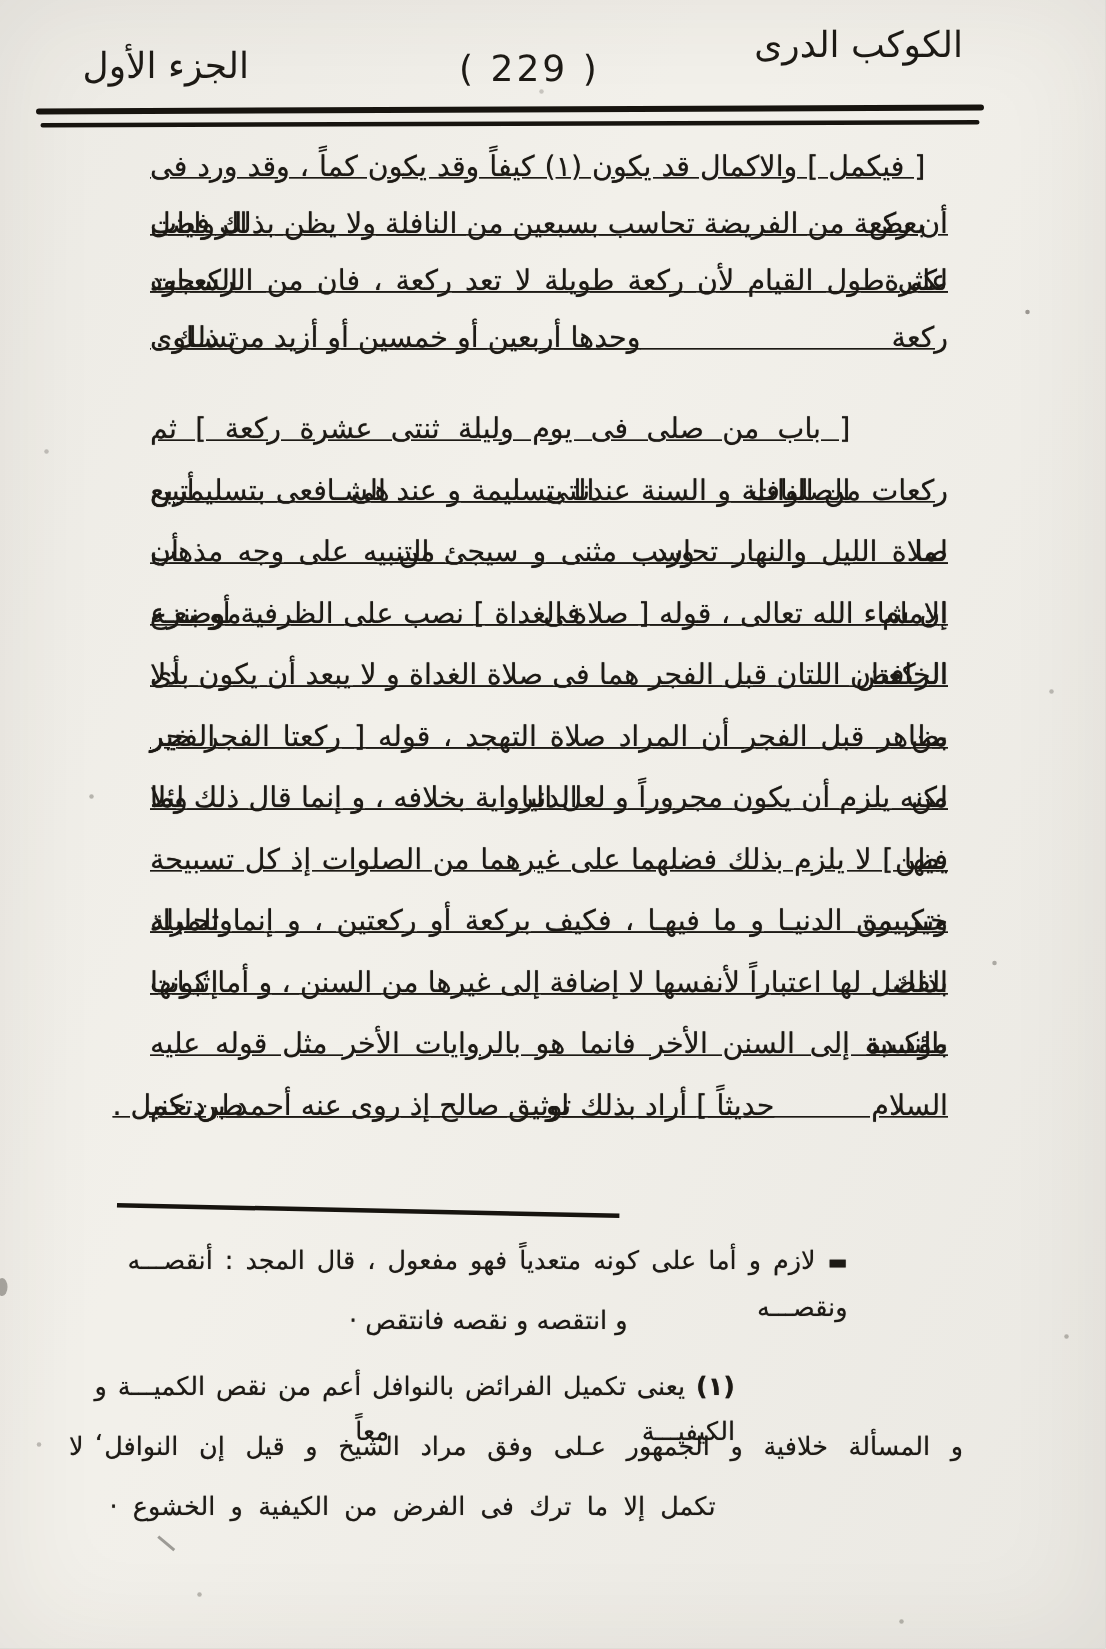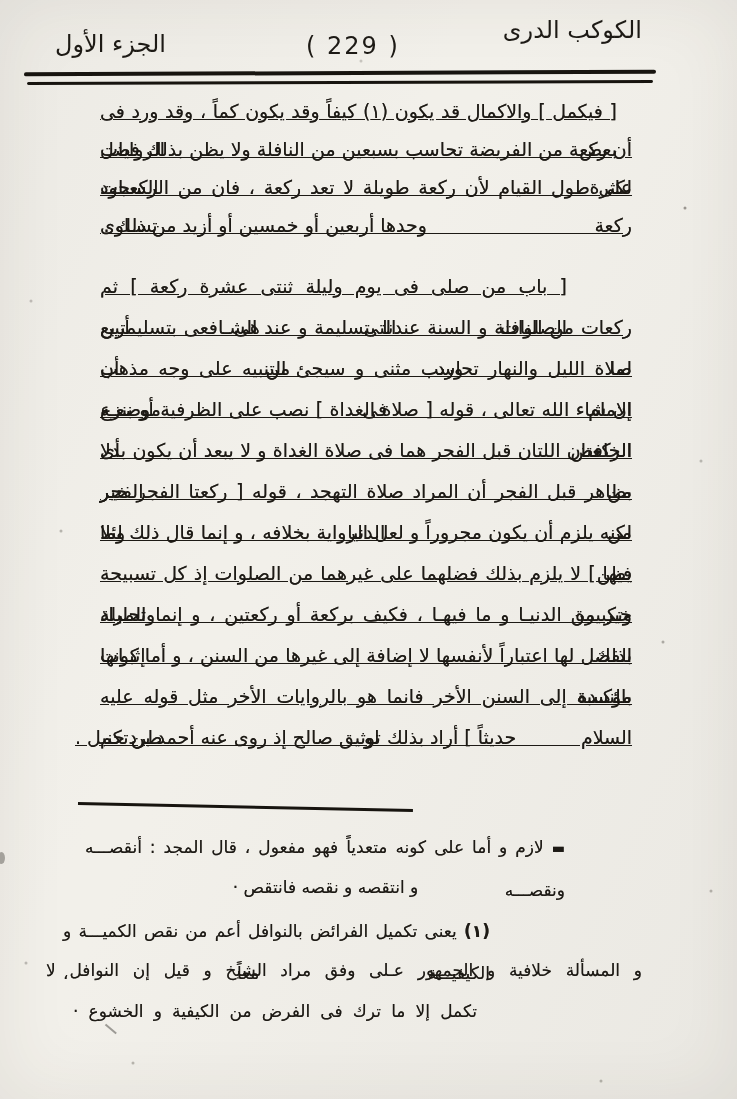--- a/index.html
+++ b/index.html
@@ -40,21 +40,21 @@
   .para2{margin-top:22px;}
   .para2 .bline{height:41px;line-height:41px;}
   .indent-sm{padding-right:15px;box-sizing:border-box;}
   .indent-lg{padding-right:65px;box-sizing:border-box;}
   .tail-mid{text-align:right;text-align-last:right;padding-right:205px;box-sizing:border-box;white-space:nowrap;}
   .tail-left{text-align:left;text-align-last:left;margin-left:-25px;white-space:nowrap;}
 
   .fn-rule{position:absolute;top:802px;left:78px;width:335px;height:2.5px;background:#17140f;transform:rotate(1.2deg);transform-origin:left center;}
 
   .fnline{
-    position:absolute;direction:rtl;font-size:17px;line-height:42px;height:34px;
+    position:absolute;direction:rtl;font-size:17px;line-height:30px;height:34px;
     text-align:justify;text-align-last:justify;
     text-shadow:0 0 0.5px rgba(20,16,10,0.6);
   }
   .fn1-l1{top:826px;left:85px;width:480px;}
   .fn1-l2{top:866px;left:228px;width:195px;text-align:right;text-align-last:center;white-space:nowrap;}
   .fn2-l1{top:910px;left:63px;width:427px;}
   .fn2-l2{top:950px;left:46px;width:596px;font-family:Liberation Serif, serif;}
   .fn2-l3{top:990px;left:73px;width:404px;}
   .fn-marker{font-weight:bold;}
   .dash-marker{font-size:14px;letter-spacing:-2px;}

